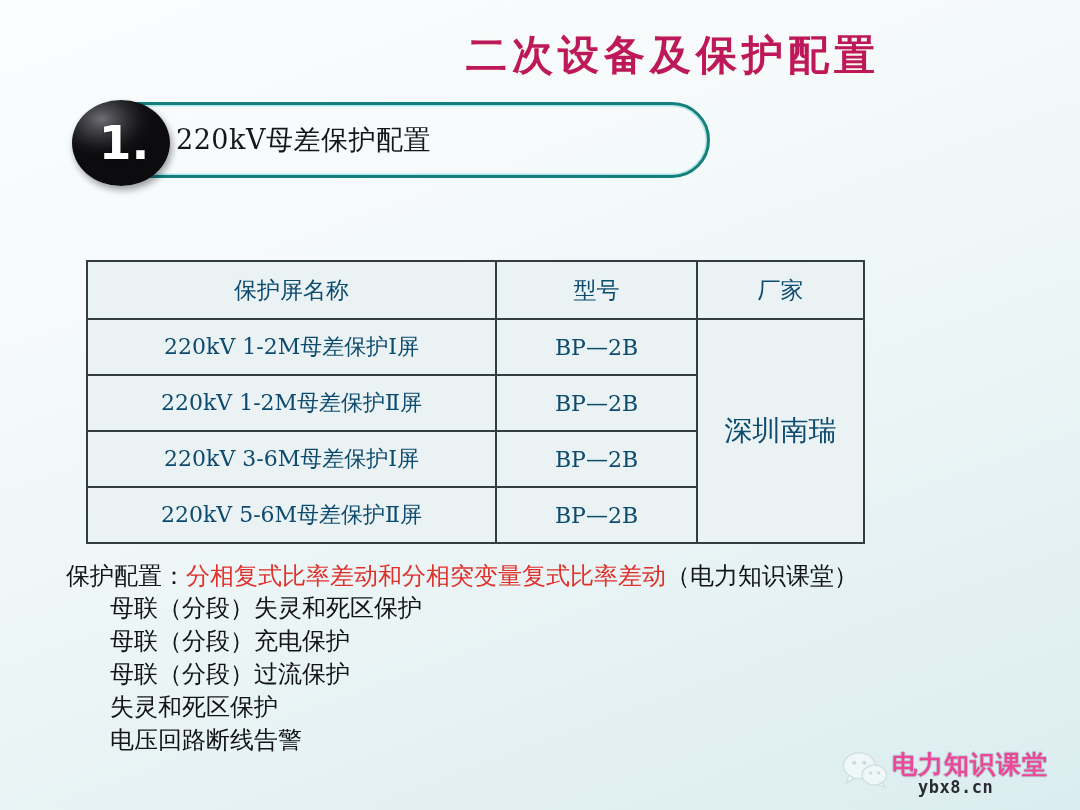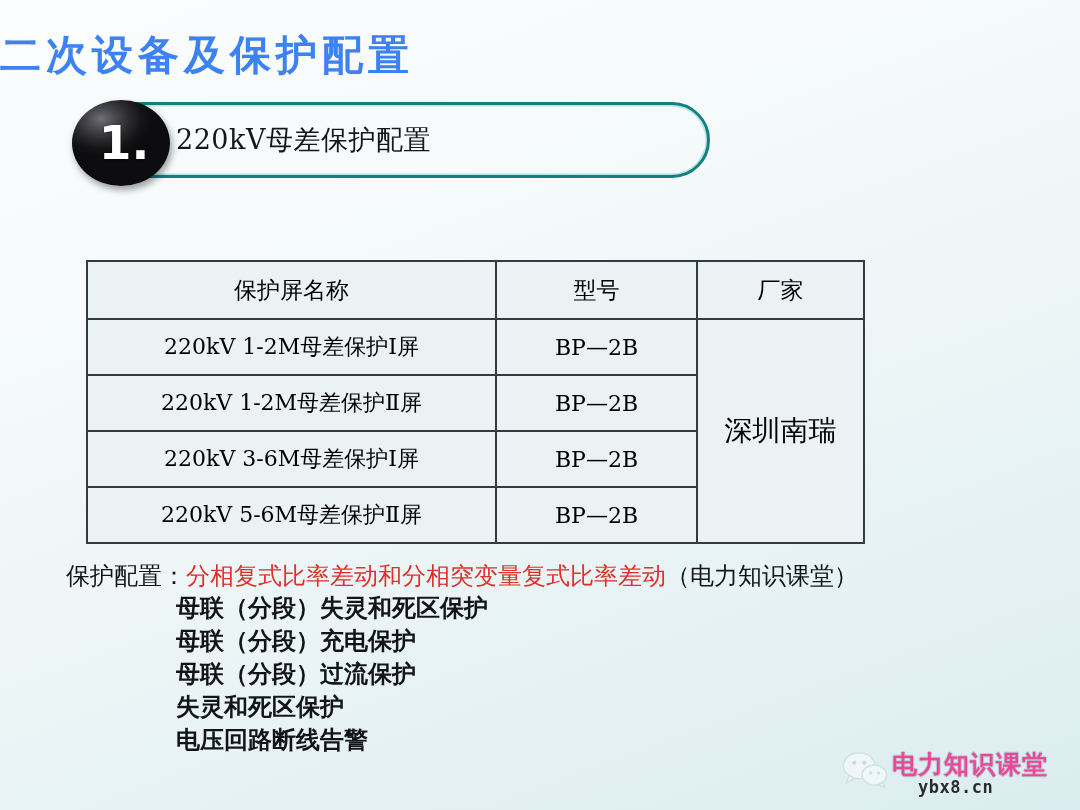--- a/index.html
+++ b/index.html
@@ -14,26 +14,26 @@
     background: linear-gradient(160deg, #fbfdfe 0%, #f6fafb 28%, #ecf5f6 58%, #e2f0f2 82%, #dbedf0 100%);
     position: relative;
   }
 
   
   .slide-title {
     position: absolute;
     left: 0;
     top: 28px;
     width: 880px;
-    text-align: left;
+    text-align: right;
     font-family: "DejaVu Sans", sans-serif;
     font-size: 41px;
     font-weight: bold;
     letter-spacing: 5px;
-    color: #3b82f6;
+    color: #be185d;
     text-shadow:
       0 0 1px rgba(240, 232, 190, 0.75),
       1px 1px 0 rgba(250, 248, 235, 0.9),
       -1px -1px 0 rgba(252, 252, 248, 0.85);
     white-space: nowrap;
     user-select: none;
   }
 
   
   .banner-wrap {
@@ -101,21 +101,21 @@
     width: 777px;
     border-collapse: collapse;
     table-layout: fixed;
     background: #eaf2f3;
   }
   .proto-table td {
     border: 2px solid #333c40;
     background: #eaf2f3;
     text-align: center;
     font-family: "DejaVu Serif", "Liberation Serif", serif;
-    color: #000000;
+    color: #0c4a6e;
     font-size: 22px;
     height: 54px;
     padding: 0 14px;
     white-space: nowrap;
   }
   .proto-table td.hdr {
     height: 56px;
     font-size: 23px;
   }
   .col-name  { width: 409px; }
@@ -134,23 +134,22 @@
   }
   .note-head {
     font-size: 24px;
     line-height: 32px;
     white-space: nowrap;
   }
   .note-head .accent { color: #e0302a; }
   .note-line {
     font-size: 24px;
     line-height: 33px;
-    margin-left: 110px;
-    white-space: nowrap;
-    font-weight: bold;
+    margin-left: 44px;
+    white-space: nowrap;
   }
 
   
   .watermark {
     position: absolute;
     left: 842px;
     top: 748px;
     width: 232px;
     height: 56px;
   }

